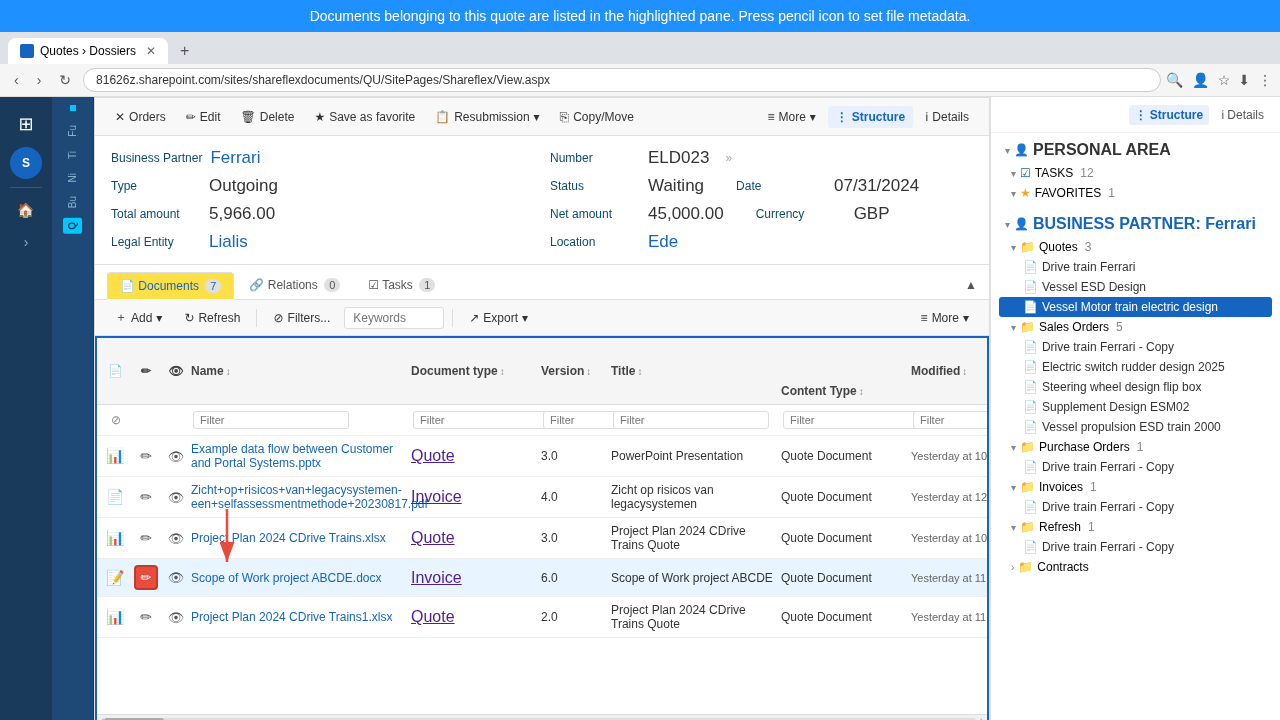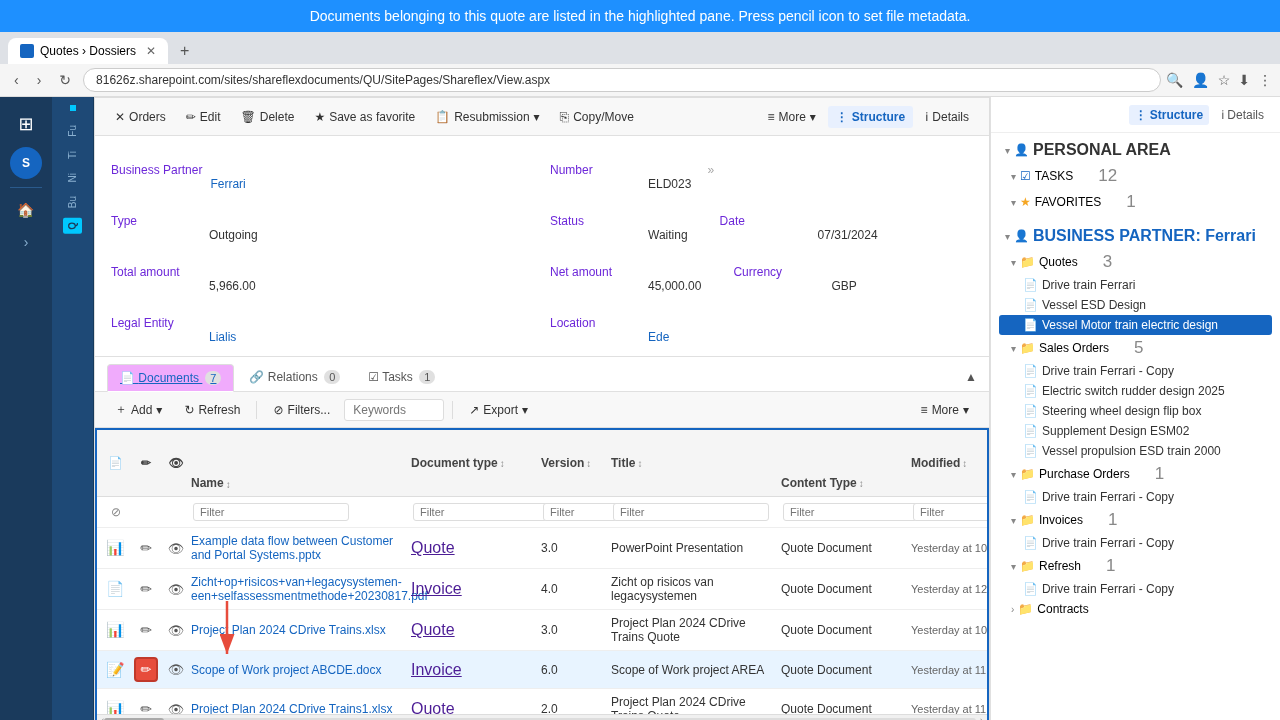--- a/index.html
+++ b/index.html
@@ -132,27 +132,26 @@
       border-bottom: 1px solid #e0e0e0;
       background: white;
     }
     .record-row {
       display: flex;
       align-items: center;
       gap: 8px;
     }
     .record-label {
       font-size: 12px;
-      color: #6d28d9;
+      color: #0c4a6e;
       min-width: 90px;
     }
     .record-value {
-      font-size: 12px;
+      font-size: 17px;
       color: #333;
-      margin-top: 29px;
     }
     .record-link {
       color: #1565c0;
       cursor: pointer;
     }
 
     
     .section-tabs {
       display: flex;
       align-items: center;
@@ -164,24 +163,23 @@
     .section-tab {
       padding: 6px 12px;
       font-size: 12px;
       cursor: pointer;
       border-radius: 4px 4px 0 0;
       border: 1px solid transparent;
       color: #555;
     }
     .section-tab.active {
       border-color: #ddd #ddd white;
-      background: #f0abfc;
+      background: #fde047;
       color: #1565c0;
       margin-bottom: -1px;
-      text-decoration: underline;
     }
     .tab-count {
       font-size: 11px;
       background: #e0e0e0;
       border-radius: 10px;
       padding: 1px 5px;
       margin-left: 3px;
     }
     .tab-chevron { margin-left: auto; color: #555; cursor: pointer; }
 
@@ -305,23 +303,23 @@
       align-items: center;
       padding: 4px 6px;
       cursor: pointer;
       gap: 4px;
       font-size: 12px;
       color: #333;
     }
     .tree-toggle { color: #888; font-size: 10px; }
     .tree-label { font-weight: 600; font-size: 16px; }
     .tree-count {
-      font-size: 17px;
+      font-size: 12px;
       color: #888;
-      margin-left: 21px;
+      margin-left: 3px;
     }
     .tree-item {
       display: flex;
       align-items: center;
       padding: 3px 6px 3px 24px;
       cursor: pointer;
       gap: 4px;
       font-size: 12px;
       color: #333;
       border-radius: 3px;
@@ -558,21 +556,21 @@
       <div class="table-header">
         <div class="col-icon header-col">
           <span>📄</span>
         </div>
         <div class="col-edit header-col">
           <span>✏</span>
         </div>
         <div class="col-view header-col">
           <span>👁</span>
         </div>
-        <div class="header-col" style="cursor:pointer;align-items:flex-end;">
+        <div class="header-col" style="cursor:pointer;">
           <span>Name</span>
           <span class="sort-icon">↕</span>
         </div>
         <div class="header-col" style="cursor:pointer;">
           <span>Document type</span>
           <span class="sort-icon">↕</span>
         </div>
         <div class="header-col" style="cursor:pointer;">
           <span>Version</span>
           <span class="sort-icon">↕</span>
@@ -722,21 +720,21 @@
           <div>
             <span class="doc-name">Scope of Work project ABCDE.docx</span>
           </div>
           <div>
             <span class="doc-type">Invoice</span>
           </div>
           <div>
             <span class="doc-version">6.0</span>
           </div>
           <div>
-            <span class="doc-title">Scope of Work project AREA</span>
+            <span class="doc-title">Scope of Work project ABCDE</span>
           </div>
           <div>
             <span class="doc-content">Quote Document</span>
           </div>
           <div>
             <span class="doc-modified">Yesterday at 11:38 AM</span>
           </div>
 
           <svg style="position:absolute;left:100px;top:-55px;width:60px;height:70px;pointer-events:none;z-index:10;">
             <defs>

